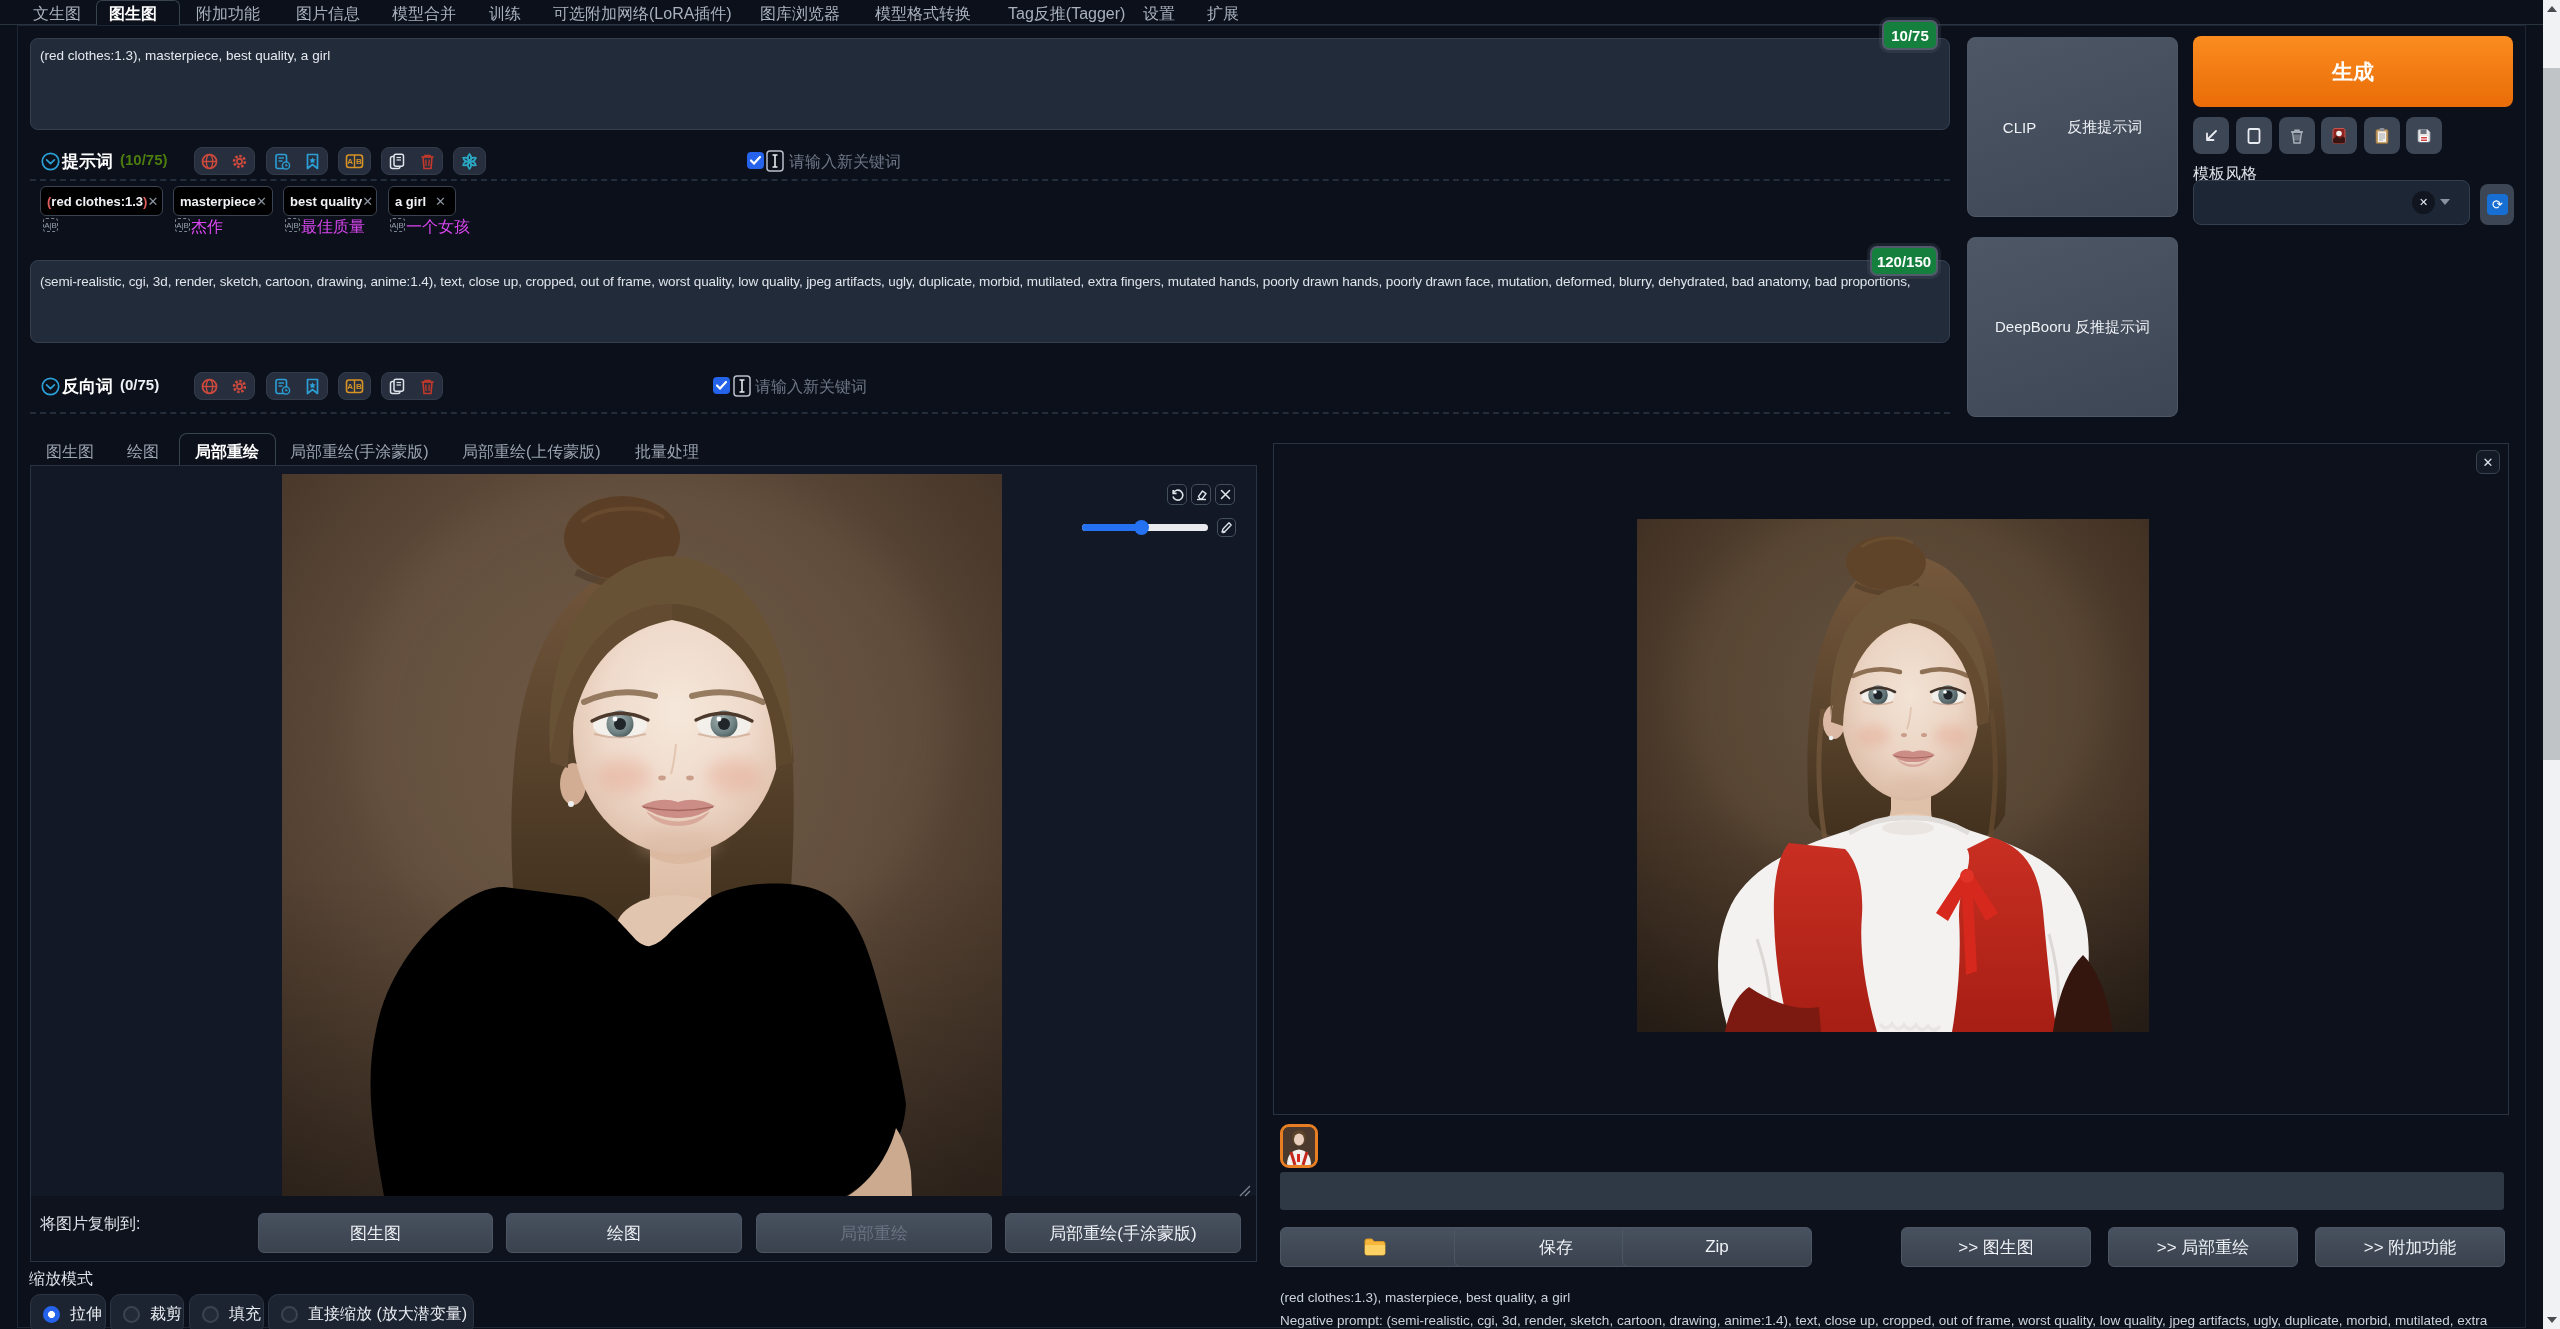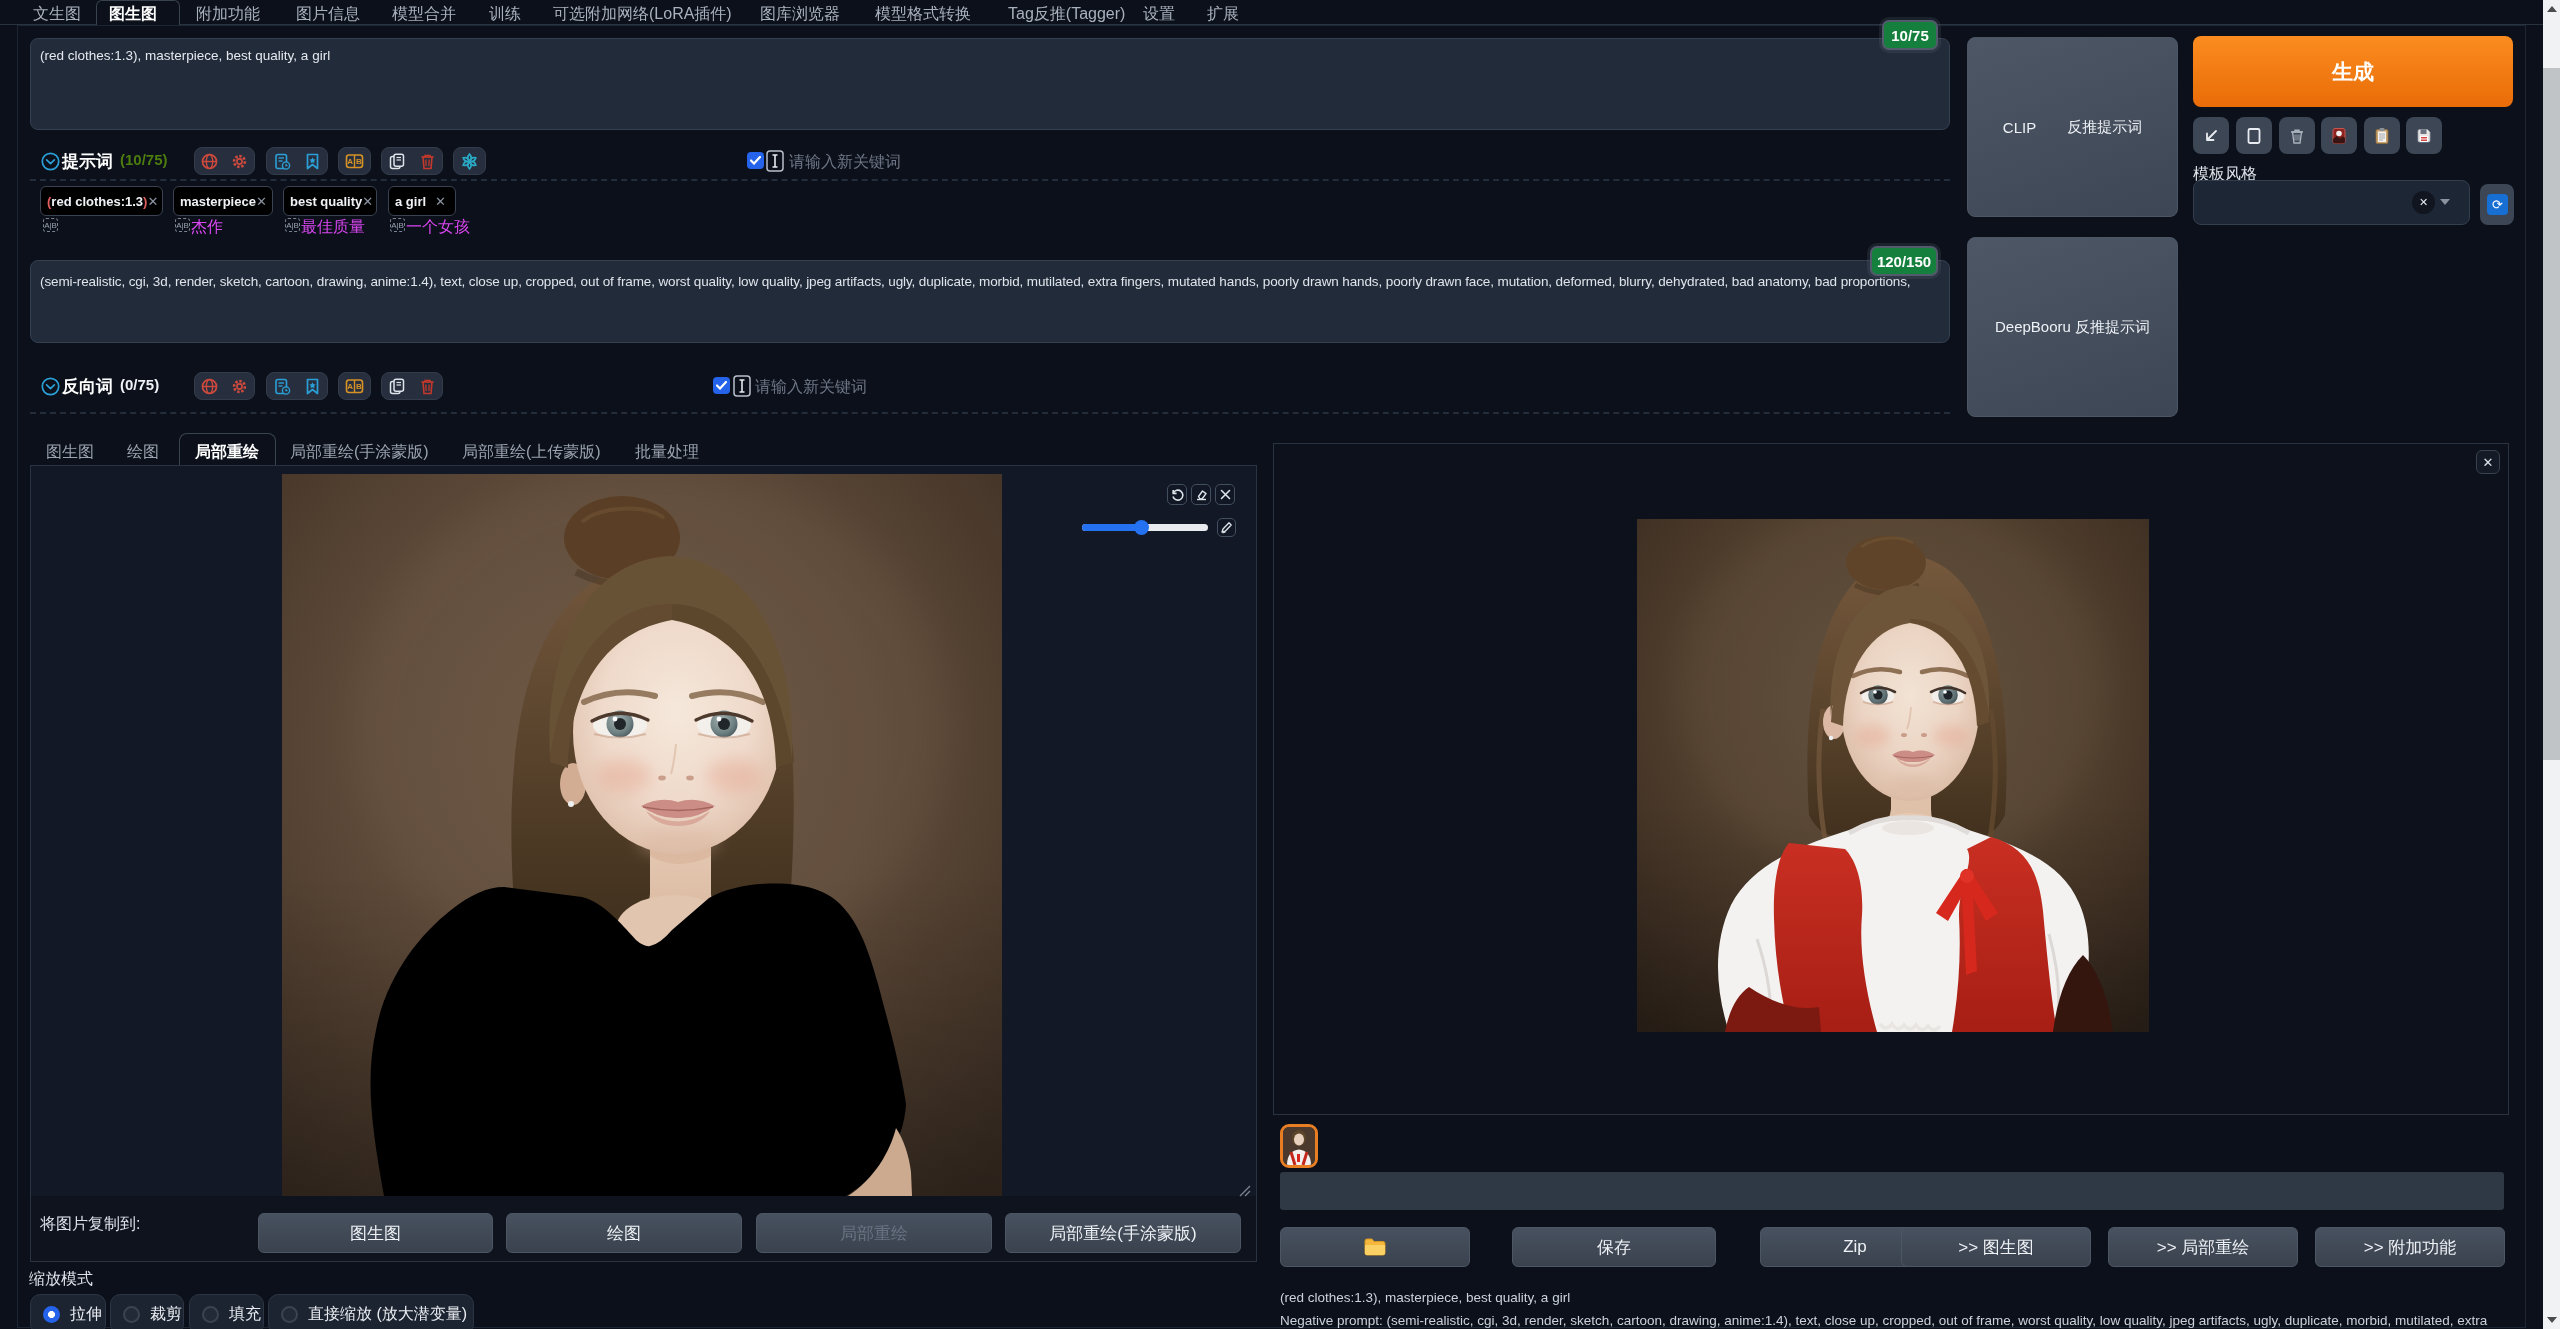--- a/index.html
+++ b/index.html
@@ -586,22 +586,22 @@
 </div>
 
 <div class="abs" style="left:1280px;top:1172px;width:1224px;height:38px;background:#2f3845;border-radius:3px"></div>
 
 <div class="gbtn" style="left:1280px;top:1227px;width:190px;height:40px">
     <svg width="24" height="20" viewBox="0 0 24 20">
       <path d="M2 4 a2 2 0 0 1 2-2 h5 l2 2.5 h9 a2 2 0 0 1 2 2 V16 a2 2 0 0 1 -2 2 H4 a2 2 0 0 1 -2-2 Z" fill="#f6b73c" stroke="#d89820" stroke-width="1"></path>
       <path d="M2 8 h20 V16 a2 2 0 0 1 -2 2 H4 a2 2 0 0 1 -2 -2 Z" fill="#fbd064"></path>
     </svg>
   </div>
-<div class="gbtn" style="left:1512px;top:1227px;width:204px;height:40px">保存</div>
-<div class="gbtn" style="left:1760px;top:1227px;width:190px;height:40px">Zip</div>
+<div class="gbtn" style="left:1454px;top:1227px;width:204px;height:40px">保存</div>
+<div class="gbtn" style="left:1622px;top:1227px;width:190px;height:40px">Zip</div>
 <div class="gbtn" style="left:1901px;top:1227px;width:190px;height:40px">&gt;&gt; 图生图</div>
 <div class="gbtn" style="left:2108px;top:1227px;width:190px;height:40px">&gt;&gt; 局部重绘</div>
 <div class="gbtn" style="left:2315px;top:1227px;width:190px;height:40px">&gt;&gt; 附加功能</div>
 
 <div class="abs" style="left:1280px;top:1290px;font-size:13.5px;color:#ccd2da;white-space:nowrap">(red clothes:1.3), masterpiece, best quality, a girl</div>
 <div class="abs" style="left:1280px;top:1313px;width:1246px;overflow:hidden;font-size:13.5px;color:#ccd2da;white-space:nowrap">Negative prompt: (semi-realistic, cgi, 3d, render, sketch, cartoon, drawing, anime:1.4), text, close up, cropped, out of frame, worst quality, low quality, jpeg artifacts, ugly, duplicate, morbid, mutilated, extra</div>
 
 <div class="abs" style="left:2543px;top:0;width:17px;height:1329px;background:#f1f2f3"></div>
 <div class="abs" style="left:2543px;top:68px;width:17px;height:692px;background:#c1c4c7"></div>
 <div class="abs" style="left:2547px;top:6px;width:0;height:0;border-left:5px solid transparent;border-right:5px solid transparent;border-bottom:6px solid #4a4d50"></div>

